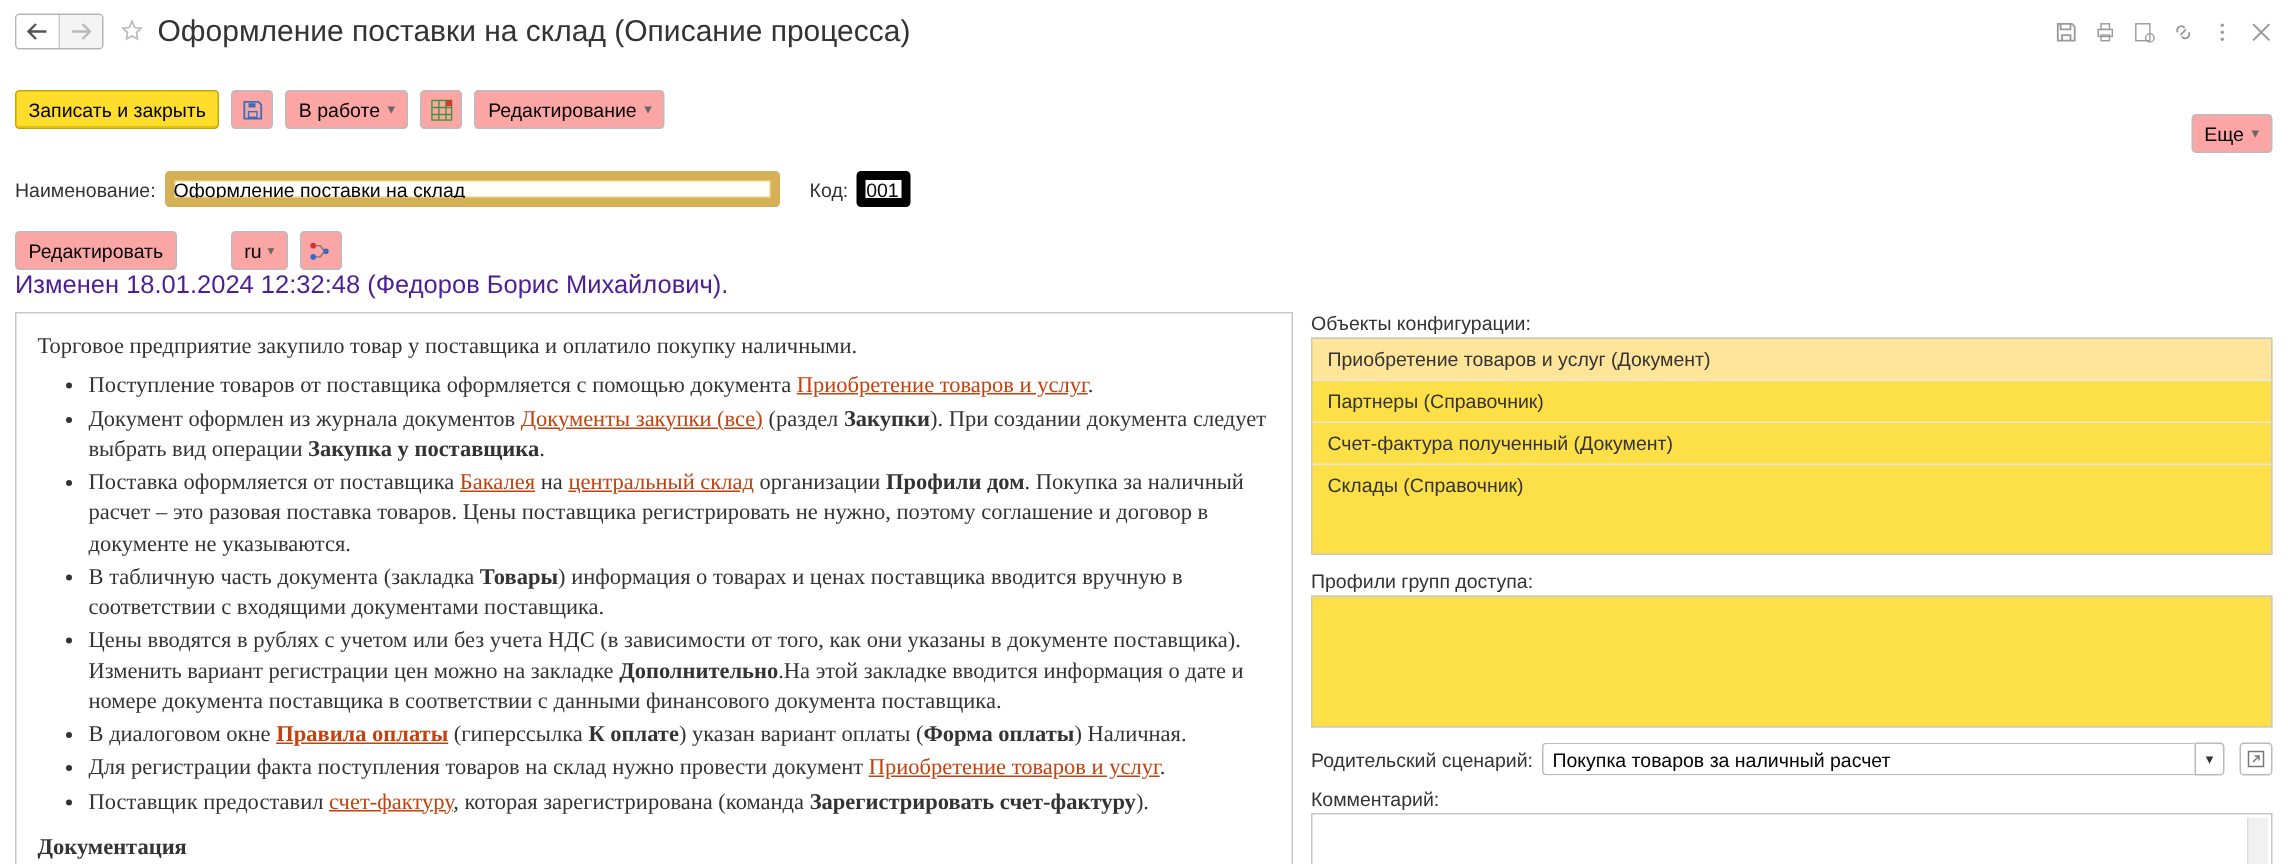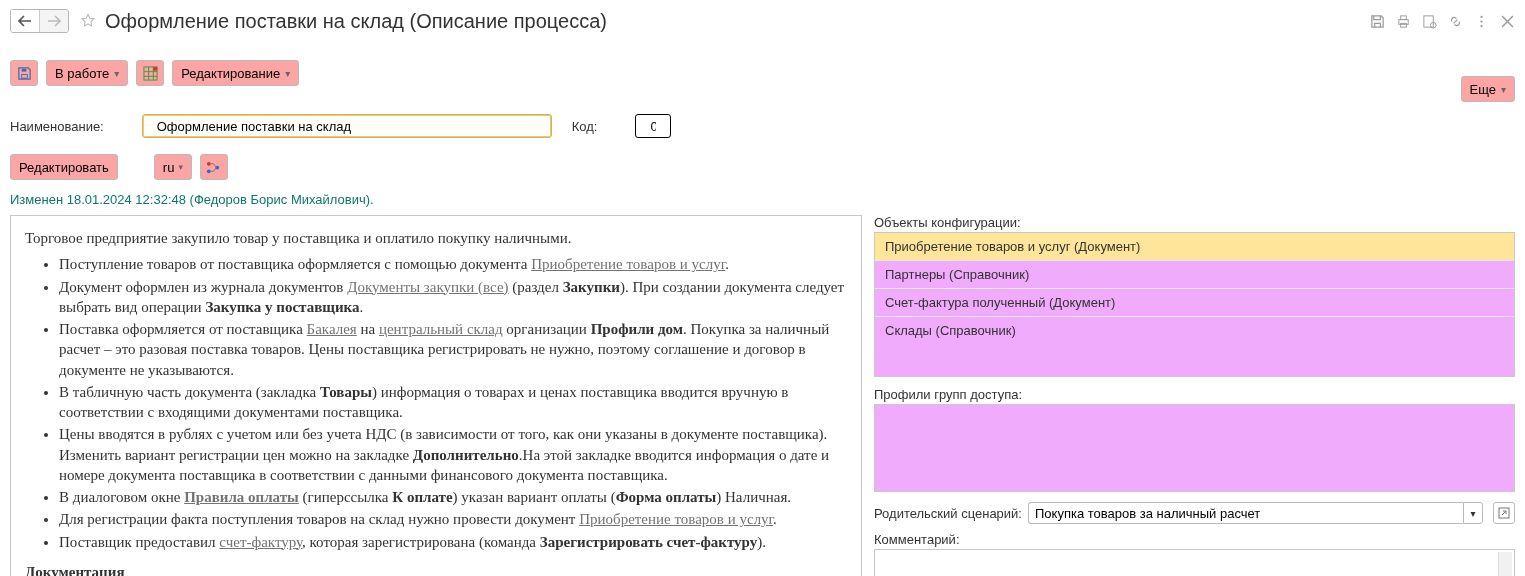--- a/index.html
+++ b/index.html
@@ -22,45 +22,45 @@
   .btn { height:26px; border:1px solid #bbb; border-radius:3px; background:#fca5a5; display:flex; align-items:center; padding:0 8px; font-size:13px; cursor:pointer;}
   .btn.primary { background:#ffdd2d; border-color:#caa400; box-shadow:inset 0 -1px 0 #e6c200; font-weight:normal;}
   .btn.icon-only { width:28px; padding:0; justify-content:center; }
   .btn .caret { margin-left:5px; font-size:10px; color:#666;}
   .btn svg { fill:#4d7ab8; }
   .cmdbar-right { margin-left:auto;margin-top:32px; }
 
   
   .form-row { display:flex; align-items:center; margin-top:12px; gap:6px; }
   .lbl { font-size:13px; color:#333; }
-  .inp { height:24px; border:1px solid #000000; border-radius:3px; padding:2px 14px; font-family:inherit; font-size:13px;margin-left:32px;}
+  .inp { height:24px; border:6px solid #000000; border-radius:3px; padding:2px 0; font-family:inherit; font-size:13px;}
   .inp.name { width:410px; border-color:#d6b055; background:#fffef8; box-shadow:0 0 0 1px #e9c977 inset;}
   .inp.code { width:36px; text-align:left;}
   .form-row2 { display:flex; align-items:center; margin-top:16px; gap:8px; }
   .lang-btn { position:relative; }
   .lang-btn .caret{ margin-left:4px; font-size:9px;}
-  .modline { margin-top:12px; font-size:13px; color:#0f766e;}
+  .modline { font-size:17px; color:#4c1d95;}
 
   
   .cols { display:flex; margin-top:8px; gap:12px; align-items:flex-start;}
   .leftcol { width:852px; }
   .rightcol { flex:1; min-width:0; }
 
   
   .richbox { border:1px solid #c8c8c8; padding:12px 14px; font-family:"Times New Roman", serif; font-size:15px; line-height:1.35; height:auto;}
   .richbox p{ margin:0 0 6px 0;}
   .richbox ul { margin:4px 0 10px 0; padding-left:34px;}
   .richbox li { margin:2px 0;}
-  .richbox a { color:#737373; }
+  .richbox a { color:#c2410c; }
   .richbox b{ font-weight:bold;}
   .doc-head { font-weight:bold; margin-top:8px;}
 
   
   .r-label { font-size:13px; margin-bottom:2px;}
-  .listbox { border:1px solid #c8c8c8; background:#f0abfc; }
+  .listbox { border:1px solid #c8c8c8; background:#fde047; }
   .listbox .row { padding:6px 10px; border-bottom:1px solid #e6e6e6; cursor:default; font-size:13px;}
   .listbox .row:last-child{ border-bottom:none;}
   .listbox .row.sel { background:#ffe59a; }
   .listbox.cfg { height:145px; overflow:hidden;}
   .listbox.profiles { height:88px; margin-bottom:10px;}
   .parent-row { display:flex; align-items:center; gap:6px; margin-bottom:8px;}
   .parent-inp-wrap{ flex:1; display:flex;}
   .parent-inp { flex:1; height:22px; border:1px solid #bbb; border-right:none; border-radius:3px 0 0 3px; padding:2px 6px; font-size:13px;}
   .parent-dd { width:20px; height:22px; border:1px solid #bbb; border-radius:0 3px 3px 0; display:flex; align-items:center; justify-content:center; cursor:pointer; font-size:10px; background:#fff;}
   .parent-open{ width:22px;height:22px;border:1px solid #bbb;border-radius:3px;display:flex;align-items:center;justify-content:center;cursor:pointer;background:#fff;font-size:12px; margin-left:4px;}
@@ -126,20 +126,23 @@
         </span>
       <span class="title-ico">
           <svg width="13" height="13" viewBox="0 0 12 12">
             <path d="M1 1l10 10M11 1L1 11" stroke="#999" stroke-width="1.3"></path>
           </svg>
         </span>
     </div>
   </div>
 
   <div class="cmdbar">
+    <button class="btn primary">
+        <span>Записать и закрыть</span>
+      </button>
     <button class="btn icon-only">
       <svg width="15" height="15" viewBox="0 0 16 16">
           <path d="M2 2h10l2 2v10H2z" fill="none" stroke="#3b6fb5" stroke-width="1.3"></path>
           <rect x="5" y="9" width="6" height="4" fill="none" stroke="#3b6fb5"></rect>
           <rect x="5" y="3" width="5" height="3" fill="#3b6fb5"></rect>
         </svg>
     </button>
     <button class="btn">
         <span>В работе</span>
         <span class="caret">▾</span>

